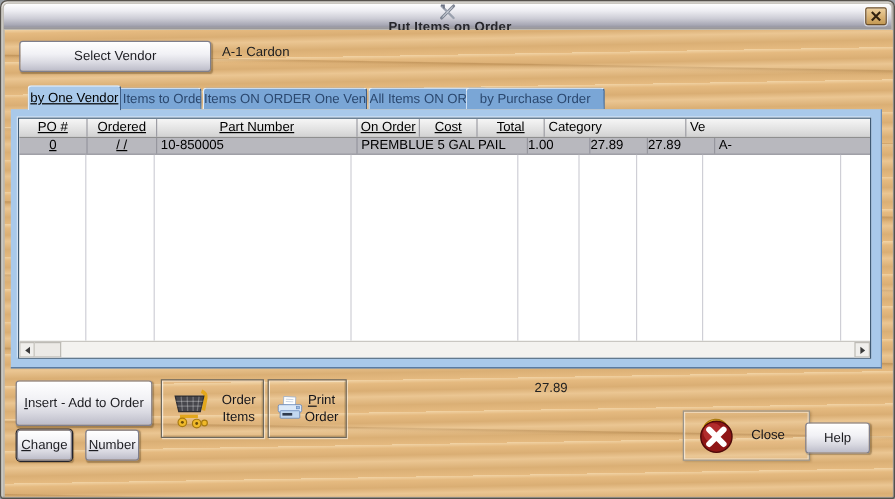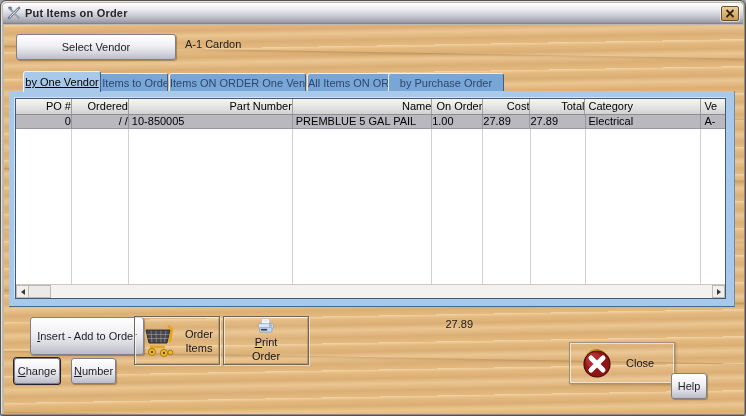--- a/index.html
+++ b/index.html
@@ -2,21 +2,21 @@
 <html><head>
 <meta charset="utf-8">
 <style>
   html,body{margin:0;padding:0;background:#9aa0a6;font-family:"Liberation Sans",sans-serif;}
   *{box-sizing:border-box;}
   .window{position:relative;width:746px;height:416px;background:#bdb9b0;border:1px solid #55514b;
     border-radius:6px 6px 3px 3px;overflow:hidden;box-shadow:inset 1px 1px 0 rgba(255,255,255,.6), inset -1px -1px 0 rgba(0,0,0,.25);}
   
   .titlebar{position:absolute;left:2px;top:2px;right:2px;height:21px;border-radius:4px 4px 0 0;
     background:linear-gradient(180deg,#ffffff 0%,#ededf2 30%,#cdcdd6 62%,#a9a9b6 88%,#94949f 100%);
-    border-bottom:1px solid #83838f;display:flex;align-items:center;padding:0 4px;}
+    border-bottom:1px solid #83838f;display:flex;align-items:center;padding:0 4px;flex-direction:column;}
   .title-text{font-size:11px;font-weight:bold;color:#26262b;margin-left:4px;letter-spacing:.2px;}
   .tools-ic{flex:0 0 auto;}
   .tb-close{position:absolute;right:4px;top:3px;width:18px;height:15px;padding:0;cursor:default;
     background:linear-gradient(180deg,#eccf9e 0%,#d9b274 55%,#c49a55 100%);
     border:1px solid #6d4e26;border-radius:2px;box-shadow:0 0 0 1px rgba(255,255,255,.55);
     display:flex;align-items:center;justify-content:center;}
   
   .content{position:absolute;left:3px;top:24px;width:740px;height:389px;background-color:#e5ba80;
     background-image:
       repeating-linear-gradient(179deg, rgba(255,238,205,.45) 0px, rgba(255,238,205,0) 3px,
@@ -27,30 +27,30 @@
   
   .btn{font-family:"Liberation Sans",sans-serif;font-size:11px;color:#1d1d22;cursor:default;
     background:linear-gradient(180deg,#ffffff 0%,#f1f1f5 42%,#d9d9e1 72%,#bcbcc9 100%);
     border:1px solid #7f7f8c;border-radius:3px;box-shadow:inset 0 1px 0 #fff, 1px 1px 1px rgba(60,40,10,.35);
     display:flex;align-items:center;justify-content:center;padding:12px;position:absolute;white-space:nowrap;}
   .btn.focused{box-shadow:inset 0 1px 0 #fff, 0 0 0 1px #24242c, 1px 1px 1px rgba(60,40,10,.35);}
   .fl{display:inline-block;}
   .fl::first-letter{text-decoration:underline;}
   .select-vendor{left:12px;top:9px;width:160px;height:21px;}
   .vendor-name{position:absolute;left:181px;top:13px;font-size:11px;color:#222;}
-  .insert-btn{left:26px;top:292px;width:114px;height:38px;}
+  .insert-btn{left:9px;top:292px;width:114px;height:38px;}
   .change-btn{left:10px;top:333px;width:46px;height:19px;}
   .delete-btn{left:67px;top:333px;width:45px;height:19px;}
-  .help-btn{left:667px;top:327px;width:36px;height:21px;margin-top:21px;}
+  .help-btn{left:667px;top:327px;width:54px;height:21px;}
   
   .wood-btn{position:absolute;background:rgba(255,255,255,.04);border:1px solid #6e685c;cursor:default;
     box-shadow:inset 1px 1px 0 rgba(255,255,255,.65), inset -1px -1px 0 rgba(120,88,40,.3), 1px 1px 0 rgba(255,255,255,.5);
     display:flex;align-items:center;font-family:"Liberation Sans",sans-serif;font-size:11px;color:#15151a;}
   .order-items{left:130px;top:291px;width:86px;height:49px;padding-left:6px;gap:8px;}
-  .print-order{left:219px;top:291px;width:86px;height:49px;padding-left:6px;gap:0;flex-direction:column;}
+  .print-order{left:219px;top:291px;width:66px;height:49px;padding-left:6px;gap:0;}
   .two-line span{display:block;line-height:14px;}
   .close-btn{left:551px;top:317px;width:106px;height:42px;padding-left:10px;gap:12px;
     border:1px solid #9a948a;box-shadow:inset 0 0 0 1px rgba(255,255,255,.55), 1px 1px 2px rgba(90,60,20,.35);margin-left:14px;}
   
   .tab{position:absolute;font-size:11px;text-align:center;white-space:nowrap;overflow:hidden;cursor:default;
     border-radius:3px 3px 0 0;border-top:1px solid rgba(255,255,255,.8);border-left:1px solid rgba(255,255,255,.8);
     border-right:1px solid #3e5d85;line-height:18px;}
   .tab.inactive{top:48px;height:18px;background:#7aa6d6;color:#2b486f;}
   .tab.active{top:46px;height:21px;background:#a9c9ea;color:#000;z-index:3;line-height:20px;}
   .t0{left:19px;width:78px;text-decoration:underline;}
@@ -65,21 +65,21 @@
     border:1px solid #3f5a74;overflow:hidden;box-shadow:-1px -1px 0 rgba(255,255,255,.5);}
   .ghead{display:flex;height:16px;background:linear-gradient(180deg,#f6f6f6 0%,#e3e3e3 55%,#d2d2d2 100%);
     border-bottom:1px solid #8f8f8f;}
   .hc{font-size:11px;color:#000;line-height:15px;border-right:1px solid #9d9da4;overflow:hidden;white-space:nowrap;}
   .grow{display:flex;height:14px;background:#b8b8be;border-bottom:1px solid #97979f;}
   .gc{font-size:11px;color:#000;line-height:13px;border-right:1px solid rgba(85,85,100,.35);overflow:hidden;white-space:nowrap;}
   .gfill{display:flex;height:155px;}
   .fc{border-right:1px solid #cfcfd6;height:100%;}
   .c0{width:57px;} .c1{width:58px;} .c2{width:167px;} .c3{width:142px;}
   .c4{width:52px;} .c5{width:48px;} .c6{width:56px;} .c7{width:118px;} .c8{width:24px;border-right:none;}
-  .ta-c{text-align:right;} .ta-l{text-align:left;padding-left:3px;} .ta-r{text-align:left;padding-right:4px;}
+  .ta-c{text-align:center;text-decoration:underline;} .ta-l{text-align:left;padding-left:3px;} .ta-r{text-align:left;padding-right:4px;}
   
   .hscroll{position:absolute;left:0;right:0;bottom:0;height:14px;background:#f3f2ef;
     border-top:1px solid #c9c7c2;display:flex;align-items:stretch;}
   .sb-btn{width:13px;background:#f0efec;border:1px solid #bdbbb5;display:flex;align-items:center;justify-content:center;}
   .sb-thumb{width:22px;background:#eceae6;border:1px solid #bdbbb5;border-left:none;}
   .sb-spacer{flex:1;}
   .arr-l{width:0;height:0;border-top:3px solid transparent;border-bottom:3px solid transparent;border-right:4px solid #3a3a3a;}
   .arr-r{width:0;height:0;border-top:3px solid transparent;border-bottom:3px solid transparent;border-left:4px solid #3a3a3a;}
   
   .total{position:absolute;left:437px;top:293px;width:32px;text-align:right;font-size:11px;color:#222;}
@@ -118,36 +118,34 @@
       <div class="tab inactive t3">All Items ON ORDER</div>
       <div class="tab inactive t4">by Purchase Order</div>
     </div>
 
     <div class="panel">
       <div class="grid">
         <div class="ghead">
           <div class="hc c0 ta-c">PO #</div>
           <div class="hc c1 ta-c">Ordered</div>
           <div class="hc c2 ta-c">Part Number</div>
-          <div class="hc c3 ta-c">Name</div>
           <div class="hc c4 ta-c">On Order</div>
           <div class="hc c5 ta-c">Cost</div>
           <div class="hc c6 ta-c">Total</div>
           <div class="hc c7 ta-l">Category</div>
           <div class="hc c8 ta-l">Ve</div>
         </div>
         <div class="grow">
           <div class="gc c0 ta-c">0</div>
           <div class="gc c1 ta-c">/ /</div>
           <div class="gc c2 ta-l">10-850005</div>
           <div class="gc c3 ta-l">PREMBLUE 5 GAL PAIL</div>
           <div class="gc c4 ta-r">1.00</div>
           <div class="gc c5 ta-r">27.89</div>
           <div class="gc c6 ta-r">27.89</div>
-          <div class="gc c7 ta-l">Electrical</div>
           <div class="gc c8 ta-l">A-</div>
         </div>
         <div class="gfill">
           <div class="fc c0"></div>
             <div class="fc c1"></div>
             <div class="fc c2"></div>
             <div class="fc c3"></div>
           <div class="fc c4"></div>
             <div class="fc c5"></div>
             <div class="fc c6"></div>

